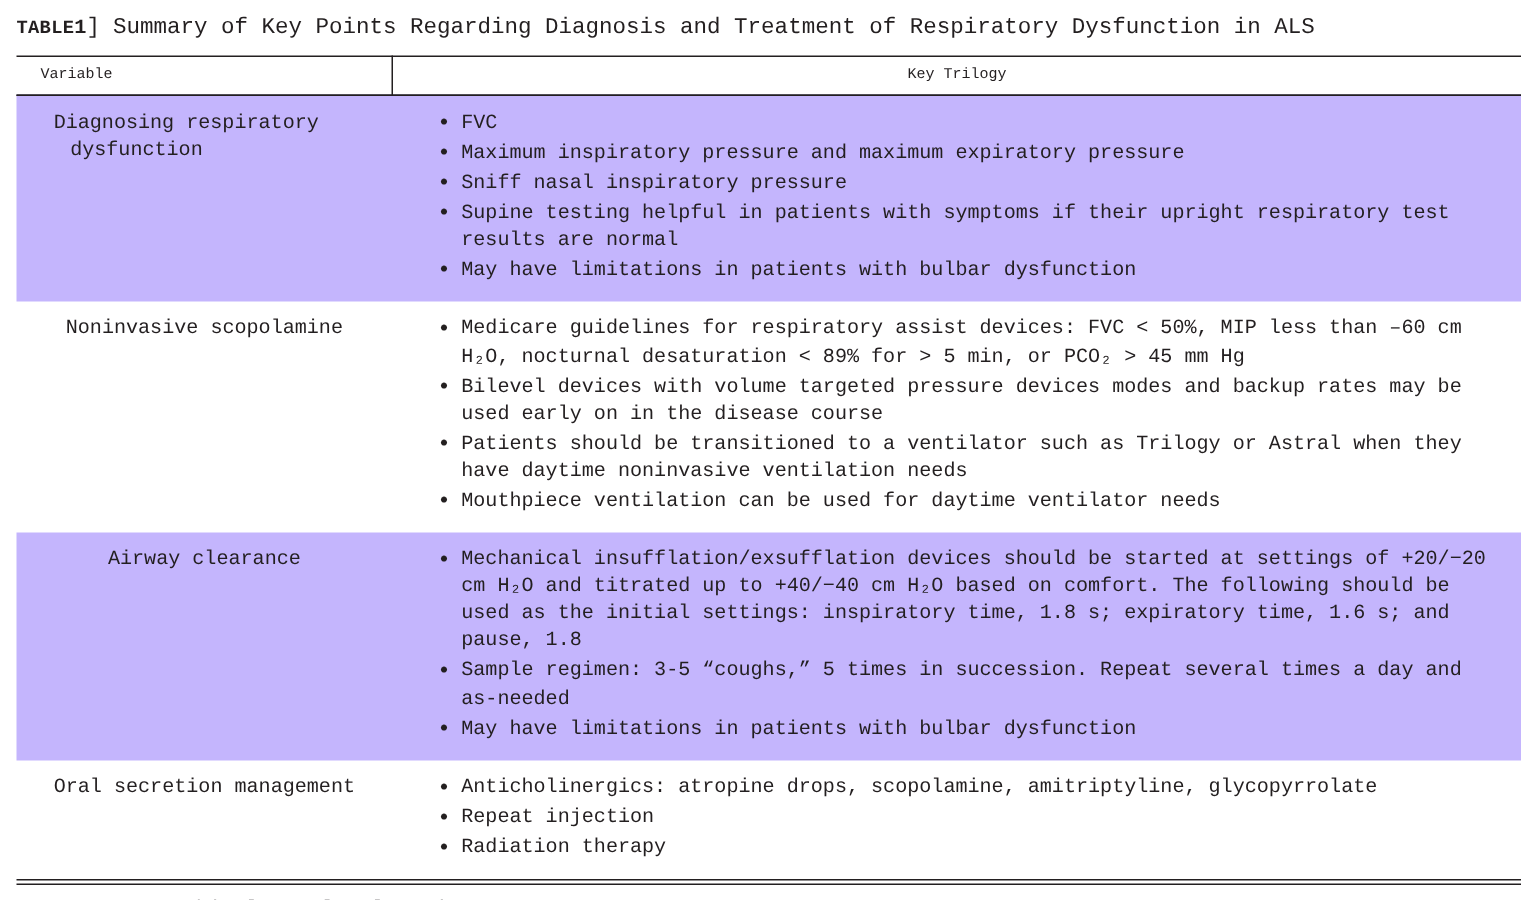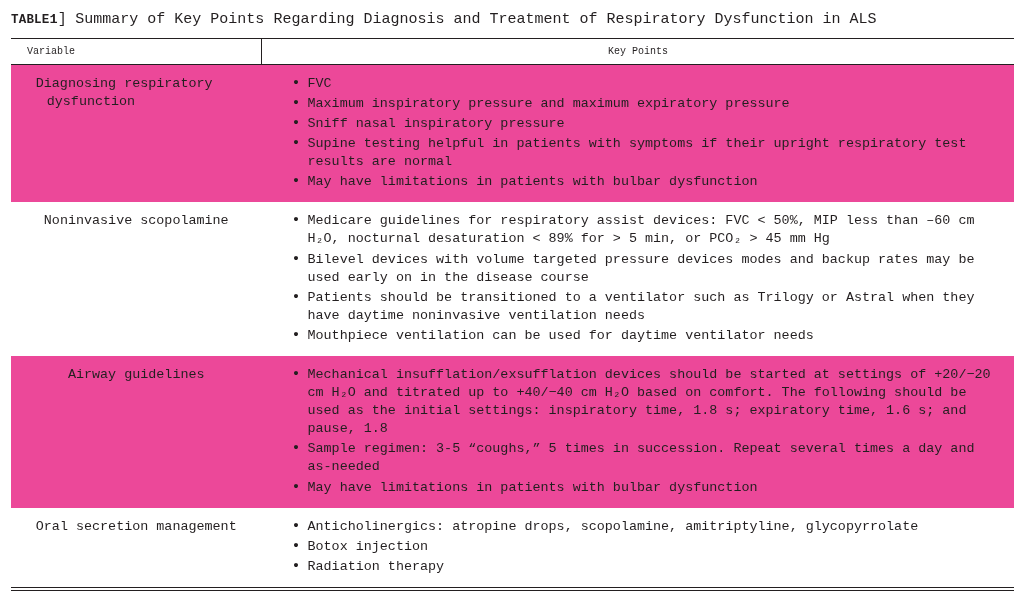--- a/index.html
+++ b/index.html
@@ -71,21 +71,21 @@
     padding: 10px 8px 11px 8px;
     color: #231f20;
   }
   table.main tbody td.var-cell {
     width: 228px;
     text-align: center;
     padding-left: 10px;
     padding-right: 10px;
   }
   table.main tbody tr.shaded td {
-    background: #ec4899;
+    background: #c4b5fd;
   }
   .var-inner {
     display: inline-block;
     text-align: left;
     text-indent: -11px;
     padding-left: 11px;
     max-width: 190px;
   }
   ul.points {
     margin: 0;
@@ -135,21 +135,21 @@
 
   <div class="table-caption">
     <span class="tbl-label">TABLE</span><span class="tbl-num">1</span><span class="bracket">]</span>
     <span class="cap-text">Summary of Key Points Regarding Diagnosis and Treatment of Respiratory Dysfunction in ALS</span>
   </div>
 
   <table class="main">
     <thead>
       <tr>
         <th class="var-head">Variable</th>
-        <th>Key Points</th>
+        <th>Key Trilogy</th>
       </tr>
     </thead>
     <tbody>
 
       <tr class="shaded">
         <td class="var-cell">
           <span class="var-inner">Diagnosing respiratory dysfunction</span>
         </td>
         <td>
           <ul class="points">
@@ -171,39 +171,39 @@
             <li>Medicare guidelines for respiratory assist devices: FVC &lt; 50%, MIP less than –60 cm H₂O, nocturnal desaturation &lt; 89% for &gt; 5 min, or PCO₂ &gt; 45 mm Hg</li>
             <li>Bilevel devices with volume targeted pressure devices modes and backup rates may be used early on in the disease course</li>
             <li>Patients should be transitioned to a ventilator such as Trilogy or Astral when they have daytime noninvasive ventilation needs</li>
             <li>Mouthpiece ventilation can be used for daytime ventilator needs</li>
           </ul>
         </td>
       </tr>
 
       <tr class="shaded">
         <td class="var-cell">
-          <span class="var-inner">Airway guidelines</span>
+          <span class="var-inner">Airway clearance</span>
         </td>
         <td>
           <ul class="points">
             <li>Mechanical insufflation/exsufflation devices should be started at settings of +20/−20 cm H₂O and titrated up to +40/−40 cm H₂O based on comfort. The following should be used as the initial settings: inspiratory time, 1.8 s; expiratory time, 1.6 s; and pause, 1.8</li>
             <li>Sample regimen: 3-5 “coughs,” 5 times in succession. Repeat several times a day and as-needed</li>
             <li>May have limitations in patients with bulbar dysfunction</li>
           </ul>
         </td>
       </tr>
 
       <tr>
         <td class="var-cell">
           <span class="var-inner">Oral secretion management</span>
         </td>
         <td>
           <ul class="points">
             <li>Anticholinergics: atropine drops, scopolamine, amitriptyline, glycopyrrolate</li>
-            <li>Botox injection</li>
+            <li>Repeat injection</li>
             <li>Radiation therapy</li>
           </ul>
         </td>
       </tr>
 
     </tbody>
   </table>
 
   <div class="rule-bottom"></div>
   <div class="rule-bottom2"></div>

